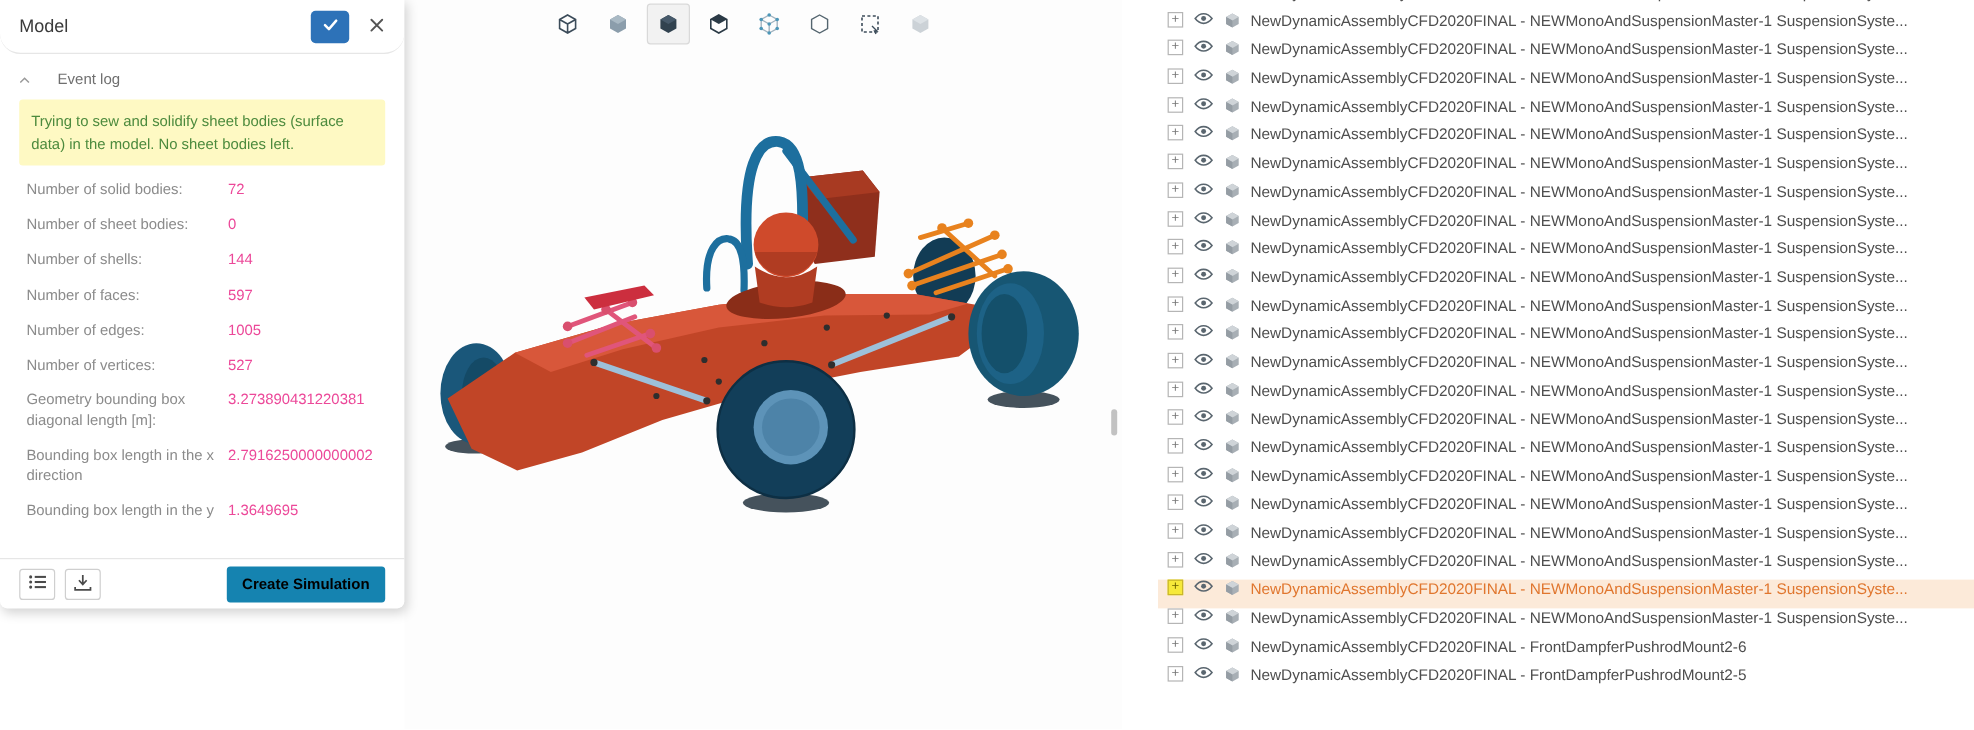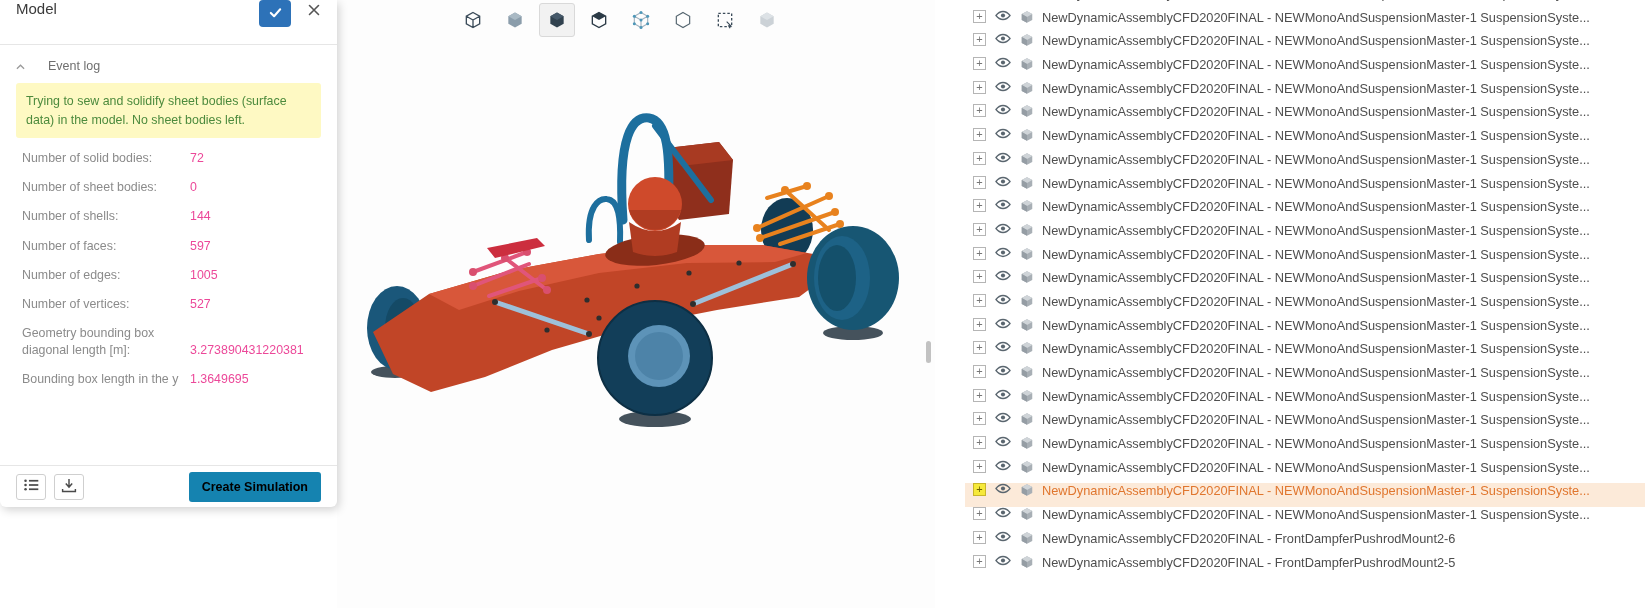--- a/index.html
+++ b/index.html
@@ -36,41 +36,41 @@
 
   
   .model-panel {
     position: absolute; left: 0; top: 0; width: 337px; height: 507px;
     background: #fff; z-index: 10; display: flex; flex-direction: column;
     border-radius: 0 0 6px 6px;
     box-shadow: 2px 3px 10px rgba(0,0,0,.18);
   }
   .panel-header {
     height: 45px; flex: none; border-bottom: 1px solid #e6e6e6;
-    display: flex; align-items: flex-start; padding: 0 12px 0 16px;
+    display: flex; align-items: center; padding: 0 12px 0 16px; border-radius: 17px;
   }
   .panel-title { flex: 1; font-size: 15px; color: #3a3a3a; }
   .check-btn {
     width: 32px; height: 27px; background: #2d72b8; border: none; border-radius: 4px;
     display: flex; align-items: center; justify-content: center; margin-right: 12px; cursor: pointer;
   }
   .close-btn {
     width: 22px; height: 22px; background: transparent; border: none;
     display: flex; align-items: center; justify-content: center; cursor: pointer;
   }
   .panel-body { flex: 1; overflow: hidden; padding: 10px 16px 0 16px; }
   .eventlog-header {
     display: flex; align-items: center; gap: 23px; margin: 4px 0 10px 0;
     font-size: 12.5px; color: #6f6f6f; cursor: pointer;
   }
   .msg-box {
     background: #fef9c3; color: #4c8a3d; font-size: 12.4px; line-height: 1.5;
     padding: 9px 10px; border-radius: 3px; margin-bottom: 6px;
   }
-  .stat-row { display: flex; padding: 6px 0 6px 6px; font-size: 12.4px; align-items: flex-end; }
+  .stat-row { display: flex; padding: 6px 0 6px 6px; font-size: 12.4px; }
   .stat-label { width: 168px; flex: none; color: #8b8b8b; line-height: 1.38; padding-right: 10px; }
   .stat-value { flex: 1; color: #ec4899; line-height: 1.38; word-break: break-all; }
   .panel-footer {
     height: 42px; flex: none; border-top: 1px solid #e6e6e6;
     display: flex; align-items: center; gap: 8px; padding: 0 16px;
   }
   .ghost-btn {
     width: 30px; height: 26px; border: 1px solid #cfcfcf; border-radius: 3px; background: #fff;
     display: flex; align-items: center; justify-content: center; cursor: pointer;
   }
@@ -308,20 +308,24 @@
         </div>
         <div class="stat-row">
           <div class="stat-label">Number of vertices:</div>
           <div class="stat-value">527</div>
         </div>
         <div class="stat-row">
           <div class="stat-label">Geometry bounding box diagonal length [m]:</div>
           <div class="stat-value">3.273890431220381</div>
         </div>
         <div class="stat-row">
+          <div class="stat-label">Bounding box length in the x direction</div>
+          <div class="stat-value">2.7916250000000002</div>
+        </div>
+        <div class="stat-row">
           <div class="stat-label">Bounding box length in the y</div>
           <div class="stat-value">1.3649695</div>
         </div>
     </div>
   </div>
 
   <div class="panel-footer">
     <button class="ghost-btn">
       <span>
         <svg width="17" height="14" viewBox="0 0 20 16" fill="#4a4a4a">

